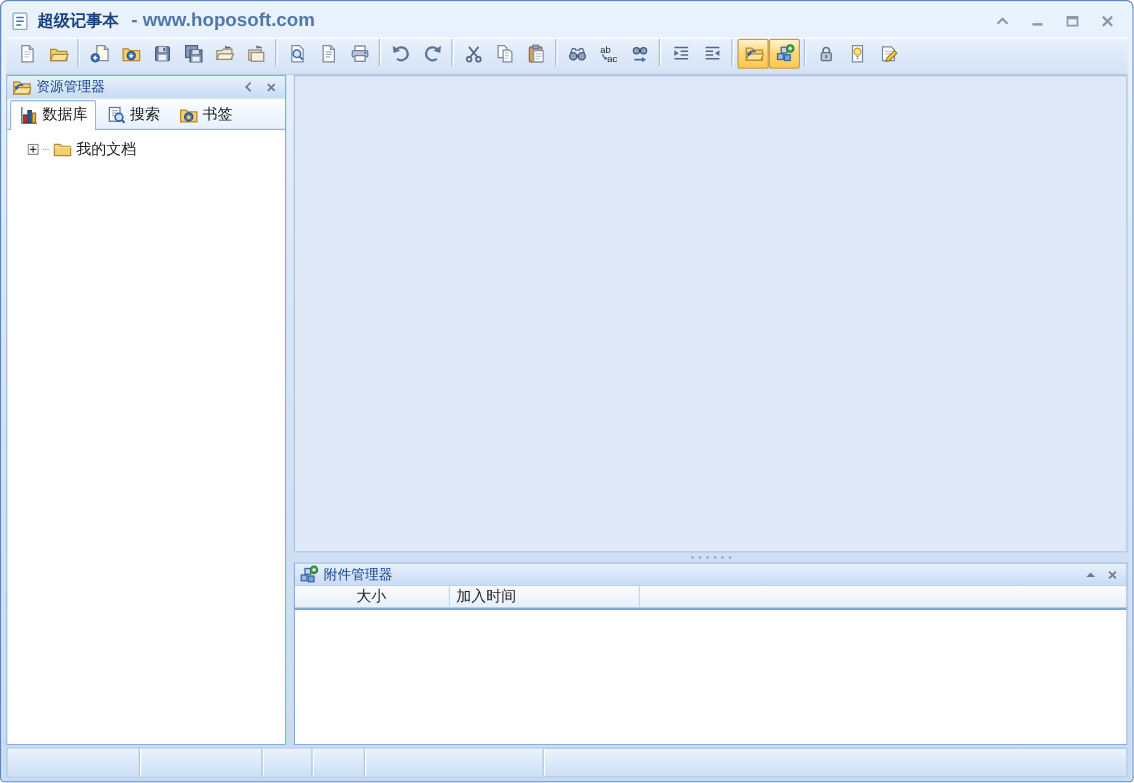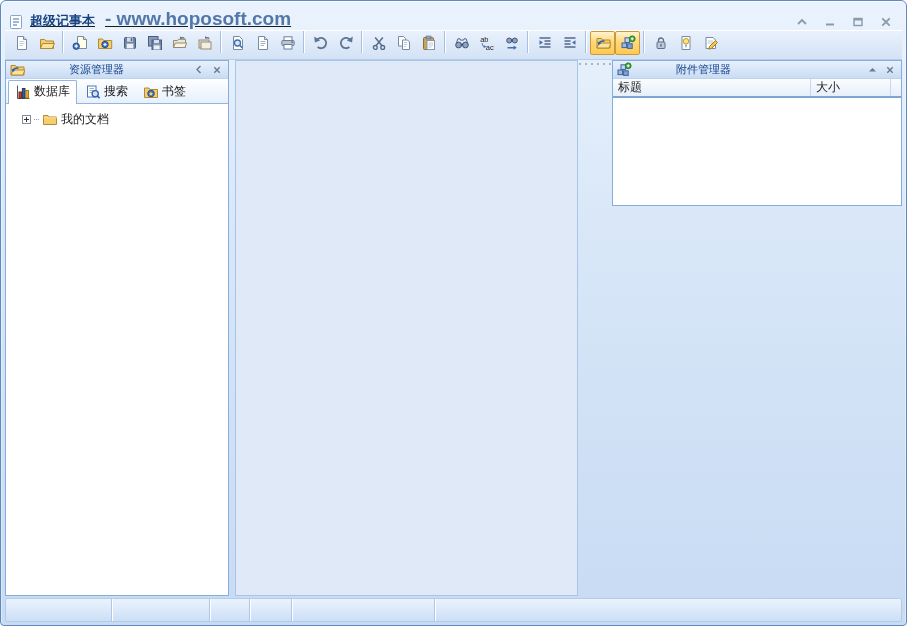--- a/index.html
+++ b/index.html
@@ -5,23 +5,23 @@
   * { box-sizing: border-box; margin: 0; padding: 0; }
   html,body { width:907px; height:626px; background:#fff; }
   body { font-family:"Liberation Sans","DejaVu Sans",sans-serif; font-size:12px; color:#1a1a1a; }
 
   .window{ width:907px; height:626px; border:1px solid #5E88BE; border-radius:6px 6px 4px 4px;
     background:linear-gradient(#EAF3FD,#D9E7F8 35%,#C7DBF3);
     box-shadow:inset 0 1px 0 rgba(255,255,255,.75), inset 1px 0 0 rgba(255,255,255,.4), inset -1px 0 0 rgba(255,255,255,.4);
     overflow:hidden; display:flex; flex-direction:column; }
 
   
-  .titlebar{ height:29px; display:flex; align-items:flex-end; padding:2px 8px 0 7px; gap:6px; flex:0 0 auto;text-decoration:underline; }
+  .titlebar{ height:29px; display:flex; align-items:center; padding:2px 8px 0 7px; gap:6px; flex:0 0 auto; }
   .title-main{ font-weight:bold; font-size:13px; color:#17437F; white-space:nowrap; }
-  .title-suffix{ font-weight:bold; font-size:19px; color:#5377A8; white-space:nowrap; margin-left:4px; }
+  .title-suffix{ font-weight:bold; font-size:15px; color:#5377A8; white-space:nowrap; margin-left:4px; }
   .win-controls{ margin-left:auto; display:flex; gap:4px; align-items:center; }
   .wbtn{ width:24px; height:17px; display:flex; align-items:center; justify-content:center; border-radius:3px; cursor:default; }
 
   
   .menubar{ height:20px; margin:0 4px; display:flex; align-items:center; background:linear-gradient(#F3F8FE,#E8F0FB);
     border-top:1px solid #fff; padding-left:3px; flex:0 0 auto; }
   .menu-item{ padding:2px 8px 3px; cursor:default; border-radius:2px; }
 
   
   .toolbar{ height:30px; margin:0 4px; background:linear-gradient(#E9F1FC,#D3E2F5); border-top:1px solid #fff;
@@ -31,44 +31,44 @@
     border:1px solid transparent; cursor:default; }
   .tbtn.active{ background:linear-gradient(#FFF3CF,#FFD879 45%,#FFC94F); border-color:#C79A3F; }
   .ic{ display:flex; } .ic svg{ display:block; }
 
   
   .content{ flex:1 1 auto; margin:0 4px; display:flex; min-height:0; }
 
   .explorer{ width:224px; flex:0 0 auto; background:#fff; border:1px solid #86ADDC; display:flex; flex-direction:column; }
   .panel-head{ height:18px; flex:0 0 auto; background:linear-gradient(#E7F1FC,#C9DCF4); display:flex; align-items:center;
     padding:0 4px 0 3px; gap:4px; font-size:11px; color:#15428B; border-bottom:1px solid #BDD2EC; }
-  .panel-head .ph-title{ flex:1; white-space:nowrap; overflow:hidden;margin-left:40px; }
+  .panel-head .ph-title{ flex:1; white-space:nowrap; overflow:hidden; }
   .phbtn{ width:14px; height:13px; display:flex; align-items:center; justify-content:center; cursor:default; }
 
   .tabstrip{ height:25px; flex:0 0 auto; display:flex; align-items:flex-end; background:linear-gradient(#FDFEFF,#E7F0FB);
     border-bottom:1px solid #93B5DE; padding:2px 2px 0; gap:1px; }
   .tab{ display:flex; align-items:center; gap:3px; padding:2px 6px 3px; border:1px solid transparent; border-bottom:none;
     cursor:default; white-space:nowrap; }
   .tab.active{ background:#fff; border-color:#93B5DE; border-radius:2px 2px 0 0; margin-bottom:-1px; padding-bottom:4px; }
 
   .tree{ flex:1 1 auto; background:#fff; padding:6px 4px; overflow:hidden; }
   .tree-item{ display:flex; align-items:center; gap:3px; height:18px; cursor:default;padding-left:12px; }
   .tree-connector{ width:5px; border-top:1px dotted #9aa4b0; }
 
   .vsplit{ width:6px; flex:0 0 auto; cursor:col-resize; }
 
-  .rightcol{ flex:1 1 auto; display:flex; flex-direction:row; min-width:0; }
+  .rightcol{ flex:1 1 auto; display:flex; flex-direction:column; min-width:0; }
   .client{ flex:1 1 auto; background:#E0E9F7; border:1px solid #A9C4E5; }
   .hsplit{ height:8px; flex:0 0 auto; display:flex; align-items:center; justify-content:center; cursor:row-resize; }
 
   .attach{ height:146px; flex:0 0 auto; border:1px solid #86ADDC; background:#fff; display:flex; flex-direction:column; }
   .colhead{ height:19px; flex:0 0 auto; display:flex; background:linear-gradient(#FAFCFE,#E7EFFA);
     border-bottom:2px solid #7FA5D2; color:#222; }
   .col{ padding:1px 5px; border-right:1px solid #C7D8EC; display:flex; align-items:center; overflow:hidden; cursor:default; }
-  .col-title{ width:198px; } .col-size{ width:80px; } .col-time{ width:152px; } .col-rest{ flex:1; border-right:none; }
+  .col-title{ width:198px; } .col-size{ width:80px;margin-left:44px; } .col-time{ width:152px; } .col-rest{ flex:1; border-right:none; }
   .attach-body{ flex:1 1 auto; background:#fff; }
 
   
   .statusbar{ height:24px; flex:0 0 auto; margin:2px 4px 3px; display:flex; align-items:stretch;
     background:linear-gradient(#EAF3FD,#CCDFF6); border:1px solid #B3CBE8; border-radius:2px; }
   .scell{ border-right:1px solid #AFC7E4; box-shadow:1px 0 0 #fff; }
   .sc1{ width:106px; } .sc2{ width:98px; } .sc3{ width:40px; } .sc4{ width:42px; } .sc5{ width:143px; }
   .sc6{ flex:1; border-right:none; box-shadow:none; display:flex; align-items:flex-end; justify-content:flex-end; }
 </style>
 </head>
@@ -494,22 +494,22 @@
             </span>
           <span class="phbtn">
               <span class="ic">
                 <svg width="8" height="8" viewBox="0 0 8 8">
                   <path d="M1.3 1.3l5.4 5.4M6.7 1.3L1.3 6.7" stroke="#6B7A8D" stroke-width="1.4"></path>
                 </svg>
               </span>
             </span>
         </div>
         <div class="colhead">
-          <span class="col col-title">标题</span>
           <span class="col col-size">大小</span>
+          <span class="col col-time">加入时间</span>
           <span class="col col-rest"></span>
         </div>
         <div class="attach-body"></div>
       </div>
     </div>
   </div>
 
   <div class="statusbar">
     <span class="scell sc1"></span>
     <span class="scell sc2"></span>

